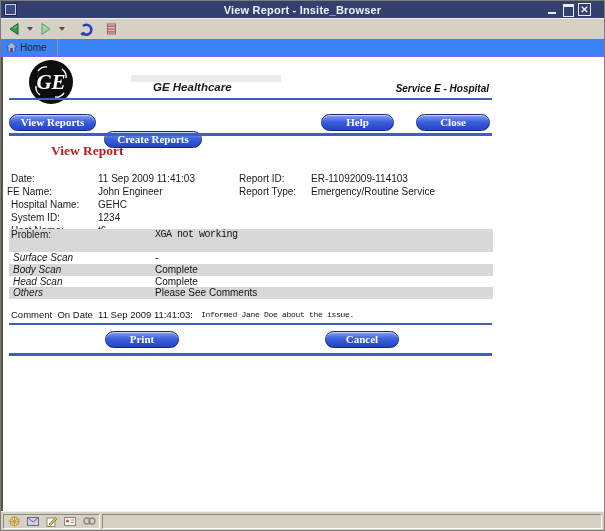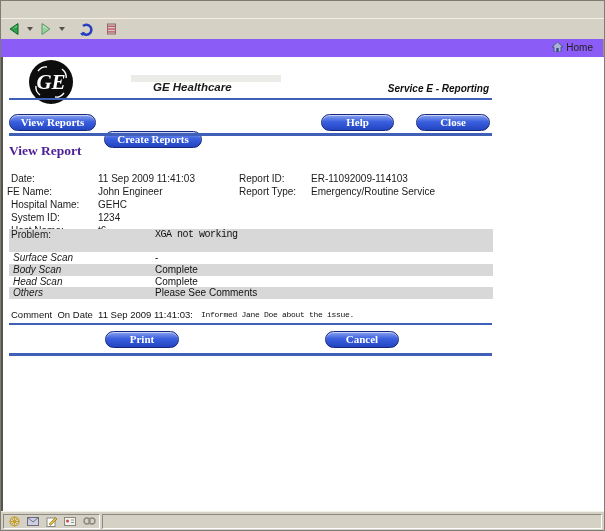--- a/index.html
+++ b/index.html
@@ -15,36 +15,36 @@
   .win-controls{position:absolute;right:13px;top:2px;display:flex;gap:3px;}
   .wc{width:13px;height:13px;position:relative;cursor:pointer;}
   .wc-min::after{content:"";position:absolute;left:2px;bottom:2px;width:8px;height:2px;background:#e8ebf5;}
   .wc-max::after{content:"";position:absolute;left:1px;top:1px;width:9px;height:9px;border:1px solid #e8ebf5;border-top-width:3px;}
   .wc-close{border:1px solid #e8ebf5;box-sizing:border-box;color:#e8ebf5;font-size:10px;line-height:11px;text-align:center;font-weight:bold;}
   
   .toolbar{position:absolute;top:17px;left:0;right:0;height:20px;background:#d5d1c5;border-top:1px solid #f2f0e8;border-bottom:1px solid #a5a196;display:flex;align-items:center;padding-left:6px;gap:3px;}
   .tbtn{display:flex;align-items:center;cursor:pointer;}
   .caret{width:0;height:0;border-left:3px solid transparent;border-right:3px solid transparent;border-top:4px solid #55524a;margin:0 3px;cursor:pointer;}
   
-  .tabbar{position:absolute;top:38px;left:0;right:0;height:17px;background:#8b5cf6;border-bottom:1px solid #8b5cf6;display:flex;justify-content:flex-end;}
+  .tabbar{position:absolute;top:38px;left:0;right:0;height:17px;background:#3b82f6;border-bottom:1px solid #8b5cf6;display:flex;}
   .tab{display:flex;align-items:center;gap:3px;padding:0 10px 0 5px;border-right:1px solid #9a968a;font-size:10px;color:#222;cursor:pointer;}
   
   .content{position:absolute;top:56px;left:0;width:603px;height:455px;background:#fff;border-left:2px solid #55554d;box-sizing:border-box;padding-left:31px;}
   .abs{position:absolute;}
   .rule{background:#4060b8;}
   .ghost{background:#ebebe7;}
   .brand{font-size:11.5px;font-weight:600;font-style:oblique;color:#1c1c1c;}
   .svc{font-size:10px;font-weight:bold;font-style:italic;color:#111;text-align:right;}
   .pill{
     border-radius:9px;border:1px solid #16277e;color:#fff;text-align:center;
     background:linear-gradient(#8aa2ec 0%,#3a60e0 45%,#2344bf 100%);
     box-shadow:inset 0 1px 0 rgba(255,255,255,.55);
     font-family:"Liberation Serif",serif;font-weight:bold;font-size:11px;line-height:15px;height:17px;box-sizing:border-box;cursor:pointer;
   }
-  .heading{font-family:"Liberation Serif",serif;font-weight:bold;font-size:13.5px;color:#4c1d95;}
+  .heading{font-family:"Liberation Serif",serif;font-weight:bold;font-size:13.5px;color:#b91c1c;margin-left:42px;}
   .ilabel,.ivalue{font-size:10px;color:#1a1a1a;line-height:13px;}
   .tablewrap{left:6px;top:172px;width:484px;}
   .trow{position:relative;height:11.65px;}
   .trow.shade{background:#d8d8d8;}
   .trow .lab{position:absolute;left:2px;top:0;font-size:10px;line-height:11.6px;color:#1a1a1a;white-space:nowrap;}
   .trow.indent .lab{left:4px;font-style:italic;}
   .trow .lab.fin{font-weight:bold;font-style:italic;margin-top:48px;}
   .trow .val{position:absolute;left:146px;top:0;font-size:10px;line-height:11.6px;color:#111;white-space:nowrap;}
   .mono{font-family:"Liberation Mono",monospace;font-size:8px;letter-spacing:-0.5px;}
   .comment-label{font-size:9.5px;color:#111;white-space:pre;line-height:12px;}
@@ -54,20 +54,29 @@
   .spanel{height:15px;border:1px solid;border-color:#8a8a7e #ffffff #ffffff #8a8a7e;display:flex;align-items:center;gap:7px;padding:0 5px;box-sizing:border-box;}
   .spanel.icons{width:97px;}
   .spanel.field{flex:1;}
   .sicon{cursor:pointer;display:flex;align-items:center;}
 </style>
 </head>
 <body>
 
 <div class="window">
 
+  <div class="titlebar">
+    <div class="win-icon"></div>
+    <div class="title-text">View Report - Insite_Browser</div>
+    <div class="win-controls">
+      <div class="wc wc-min"></div>
+      <div class="wc wc-max"></div>
+      <div class="wc wc-close">✕</div>
+    </div>
+  </div>
 
   <div class="toolbar">
     <span class="tbtn">
       <svg width="14" height="14" viewBox="0 0 14 14">
           <polygon points="11,1.5 3,7 11,12.5" fill="#2e9e4a" stroke="#14662a" stroke-width="1"></polygon>
           <polygon points="10,3.5 5.5,7 10,4.8" fill="#9fe0ae"></polygon>
         </svg>
     </span>
     <span class="caret"></span>
     <span class="tbtn">
@@ -112,21 +121,21 @@
         <circle cx="23" cy="23" r="22" fill="#0d0d0d"></circle>
         <text x="23" y="30" text-anchor="middle" font-family="Liberation Serif, serif" font-style="italic" font-weight="bold" font-size="21" fill="#ffffff">GE</text>
         <path d="M10 12 q4 -5 9 -4" stroke="#fff" stroke-width="1.4" fill="none"></path>
         <path d="M36 34 q-4 5 -9 4" stroke="#fff" stroke-width="1.4" fill="none"></path>
         <path d="M12 36 q-5 -4 -4 -9" stroke="#fff" stroke-width="1.4" fill="none"></path>
         <path d="M34 10 q5 4 4 9" stroke="#fff" stroke-width="1.4" fill="none"></path>
       </svg>
     </div>
     <div class="abs ghost" style="left:128px;top:18px;width:150px;height:7px;"></div>
     <div class="abs brand" style="left:150px;top:24px;">GE Healthcare</div>
-    <div class="abs svc" style="left:300px;top:26px;width:186px;">Service E - Reporting</div>
+    <div class="abs svc" style="left:300px;top:26px;width:186px;">Service E - Hospital</div>
     <div class="abs rule" style="left:6px;top:41px;width:483px;height:2px;"></div>
 
     <div class="abs pill" style="left:6px;top:57px;width:87px;">View Reports</div>
     <div class="abs pill" style="left:101px;top:74px;width:98px;">Create Reports</div>
     <div class="abs pill" style="left:318px;top:57px;width:73px;">Help</div>
     <div class="abs pill" style="left:413px;top:57px;width:74px;">Close</div>
     <div class="abs rule" style="left:6px;top:76px;width:483px;height:3px;"></div>
 
     <div class="abs heading" style="left:6px;top:86px;">View Report</div>
 

